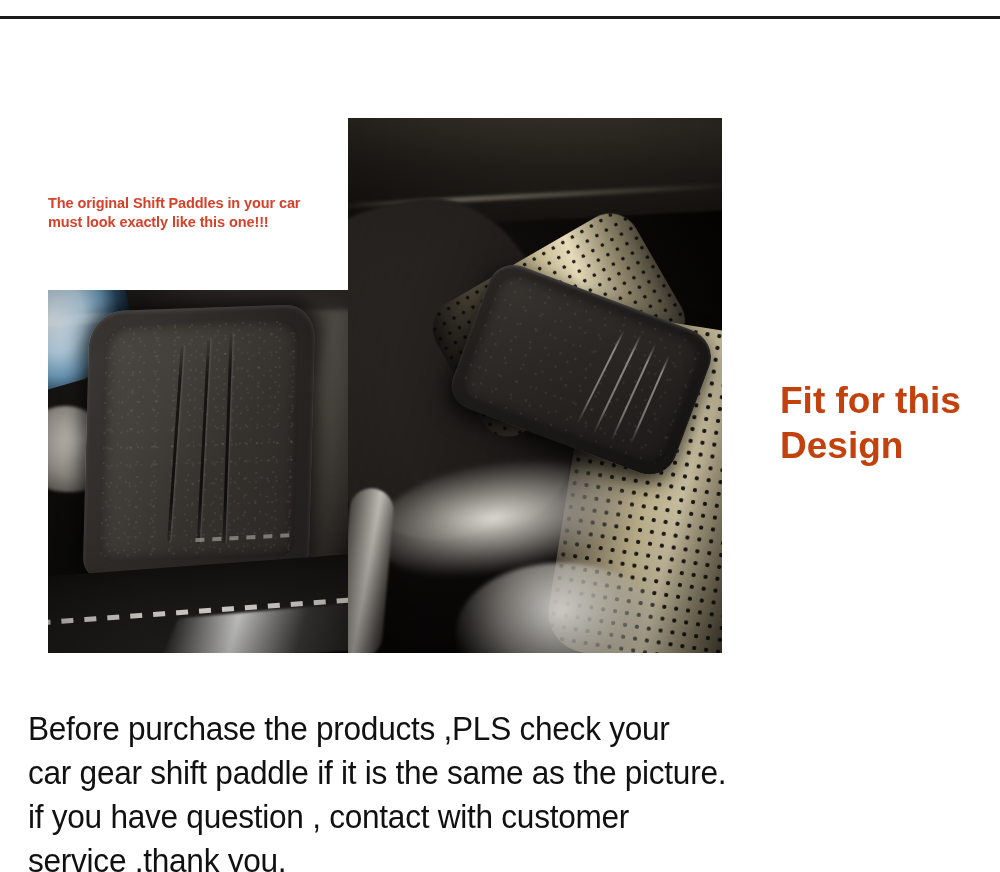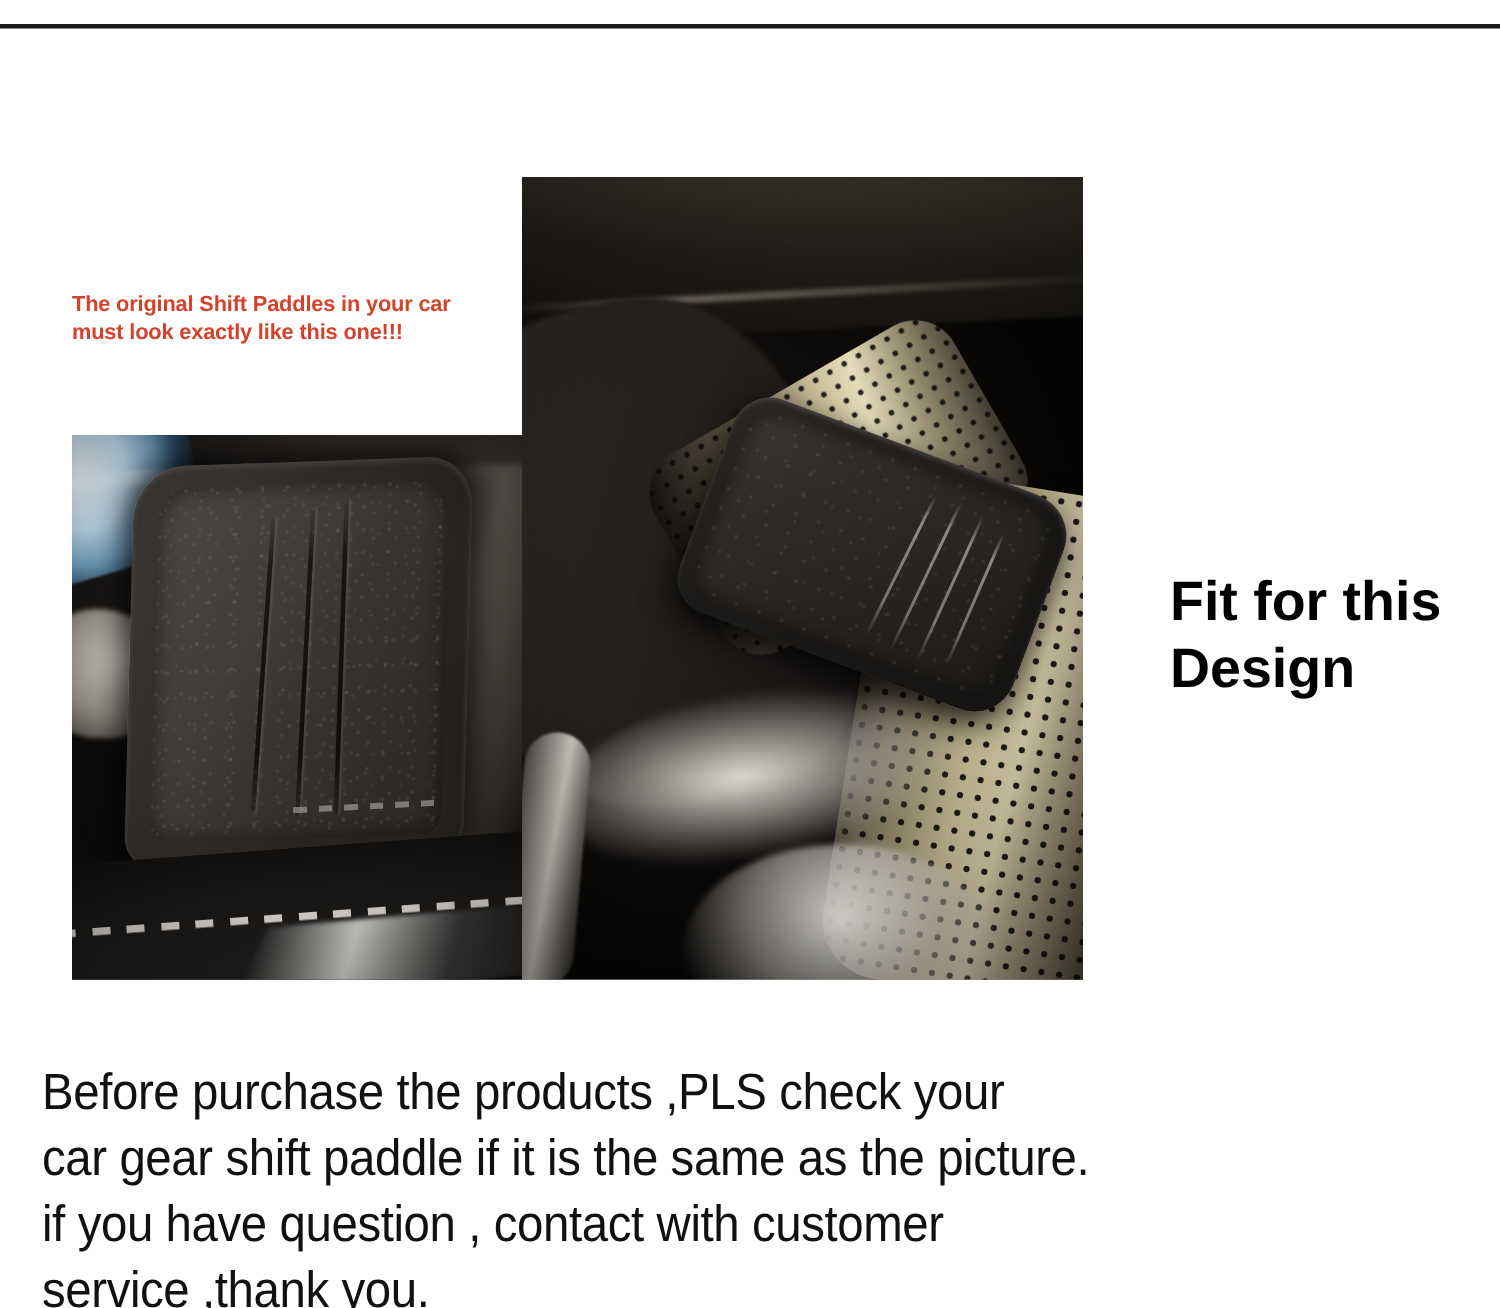--- a/index.html
+++ b/index.html
@@ -44,21 +44,21 @@
   
   #fit-design {
     position: absolute;
     left: 780px;
     top: 362px;
     width: 215px;
     font-family: "Liberation Sans", sans-serif;
     font-weight: bold;
     font-size: 37px;
     line-height: 45px;
-    color: #000000;
+    color: #c2410c;
     white-space: pre-line;
     z-index: 4;
   }
 
   
   #bottom-note {
     position: absolute;
     left: 28px;
     top: 690px;
     width: 950px;

